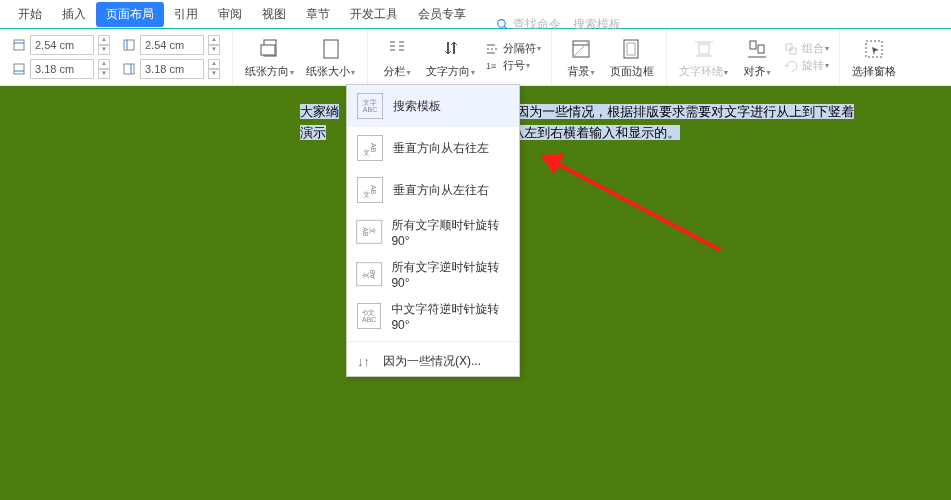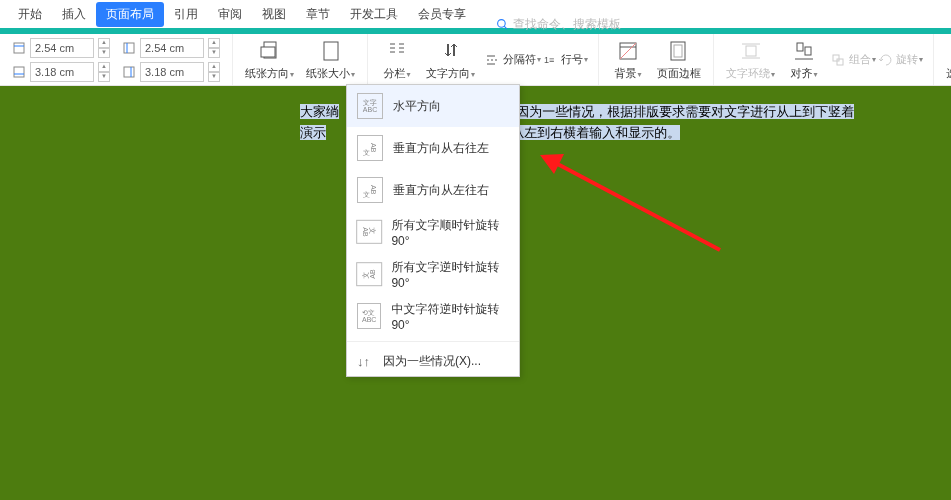--- a/index.html
+++ b/index.html
@@ -6,39 +6,39 @@
     body { background: #fff; width: 951px; height: 500px; overflow: hidden; position: relative; }
     
     .tabs { display: flex; align-items: center; height: 28px; padding-left: 8px; background: #fff; }
     .tab { padding: 4px 10px; font-size: 12px; color: #444; cursor: pointer; }
     .tab.active { background: #2a7fff; color: #ffffff; border-radius: 3px; }
     
     .search-area { display: flex; align-items: center; margin-left: 20px; color: #2a7fff; font-size: 12px; margin-top: 20px; }
     .search-area svg { margin-right: 4px; }
     .search-area span { color: #bbb; }
     
-    .ribbon { display: flex; align-items: stretch; height: 58px; border-top: 6px solid #14b8a6; border-bottom: 1px solid #e5e5e5; background: #fff; }
+    .ribbon { display: flex; align-items: stretch; height: 58px; border-top: 1px solid #14b8a6; border-bottom: 1px solid #e5e5e5; background: #fff; }
     .ribbon-group { display: flex; align-items: center; padding: 0 6px; border-right: 1px solid #eee; }
     .ribbon-group:last-child { border-right: none; }
     
     .margin-inputs { display: flex; flex-direction: column; gap: 4px; padding: 4px 6px; }
     .margin-row { display: flex; align-items: center; gap: 4px; }
     .margin-ico { width: 14px; height: 14px; display: inline-flex; align-items: center; justify-content: center; }
     .margin-input { width: 64px; height: 20px; border: 1px solid #ccc; font-size: 11px; padding: 0 4px; color: #555; }
     .spinner { width: 12px; display: flex; flex-direction: column; }
     .spinner div { height: 10px; border: 1px solid #ccc; font-size: 6px; text-align: center; line-height: 7px; color: #888; }
     
     .rb-btn { display: flex; flex-direction: column; align-items: center; justify-content: center; padding: 4px 6px; cursor: pointer; min-width: 46px; }
     .rb-btn-ico { width: 26px; height: 26px; display: flex; align-items: center; justify-content: center; margin-bottom: 2px; }
     .rb-btn-label { font-size: 11px; color: #333; white-space: nowrap; }
     .rb-btn-label.dim { color: #bbb; }
     .rb-btn.disabled .rb-btn-label { color: #bbb; }
     .caret { font-size: 8px; color: #888; margin-left: 1px; }
     
-    .rb-small-col { display: flex; gap: 2px; padding: 4px 4px; }
+    .rb-small-col { display: flex; flex-direction: column; gap: 2px; padding: 4px 4px; }
     .rb-small { display: flex; align-items: center; font-size: 11px; color: #333; cursor: pointer; white-space: nowrap; }
     .rb-small.dim { color: #bbb; }
     .rb-small svg { margin-right: 4px; }
     
     .doc-area { position: absolute; top: 86px; left: 0; right: 0; bottom: 0; background: #4d7c0f; }
     .doc-text { position: absolute; top: 16px; left: 300px; right: 40px; font-size: 13px; line-height: 1.6; }
     .doc-text .sel { background: #c8d8ee; }
     
     .dropdown { position: absolute; top: 84px; left: 346px; width: 174px; background: #fff; border: 1px solid #ccc; box-shadow: 2px 2px 6px rgba(0,0,0,0.15); z-index: 10; }
     .dd-item { display: flex; align-items: center; height: 42px; padding: 0 10px; cursor: pointer; font-size: 12px; color: #333; }
@@ -281,21 +281,21 @@
     <span class="sel">因为一些情况，根据排版要求需要对文字进行从上到下竖着</span><br>
     <span class="sel">演示</span>
     <span style="display:inline-block;width:178px"></span>
     <span class="sel">从左到右横着输入和显示的。</span>
   </div>
 </div>
 
 <div class="dropdown">
   <div class="dd-item active">
     <div class="dd-ico">文字<br>ABC</div>
-    <span>水平方向</span>
+    <span>搜索模板</span>
   </div>
   <div class="dd-item">
     <div class="dd-ico" style="writing-mode:vertical-rl">AB<br>文</div>
     <span>垂直方向从右往左</span>
   </div>
   <div class="dd-item">
     <div class="dd-ico" style="writing-mode:vertical-lr">文<br>AB</div>
     <span>垂直方向从左往右</span>
   </div>
   <div class="dd-item">

